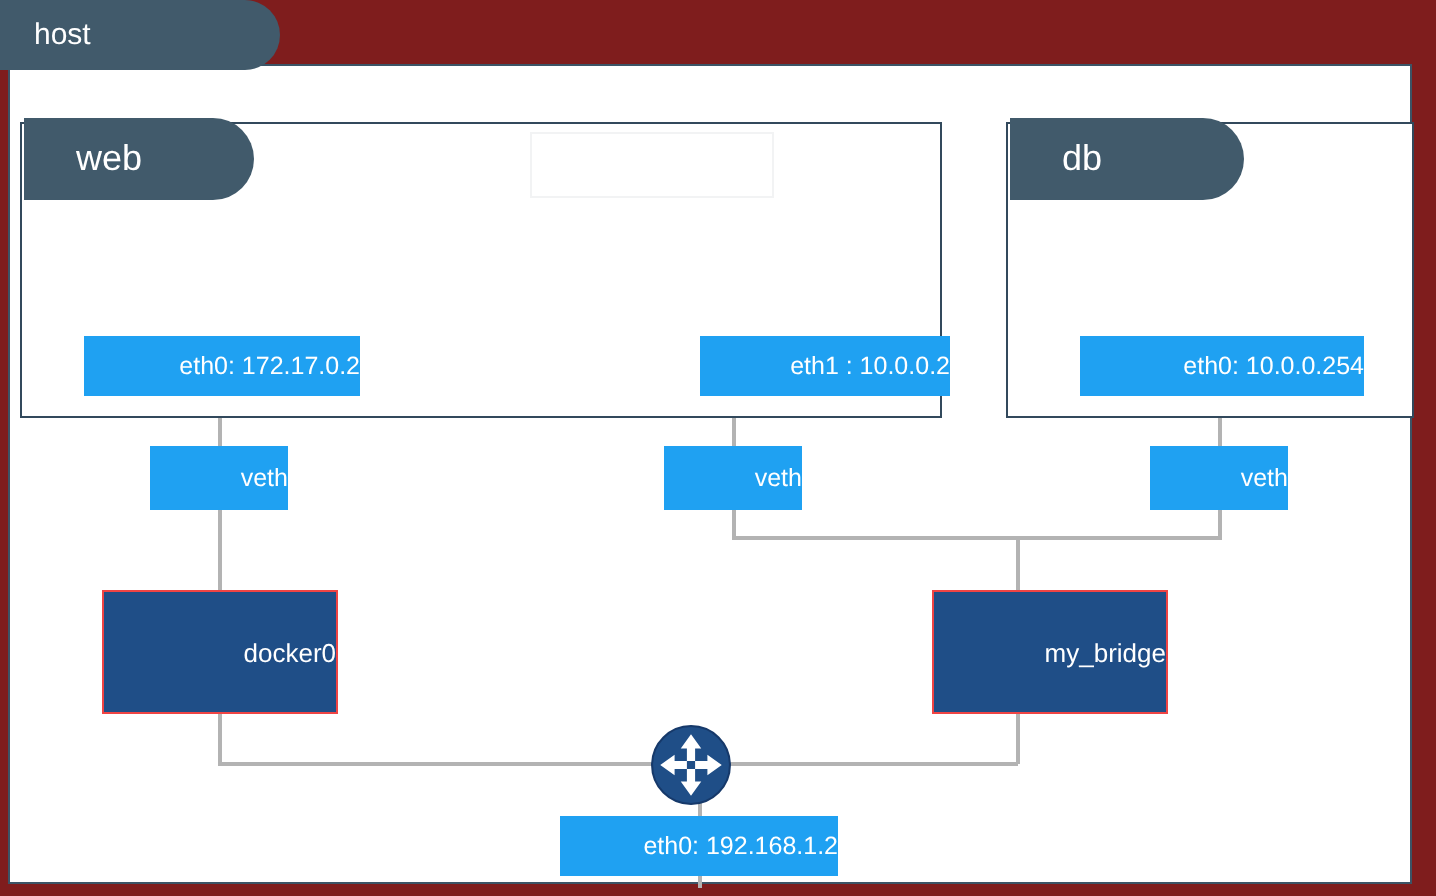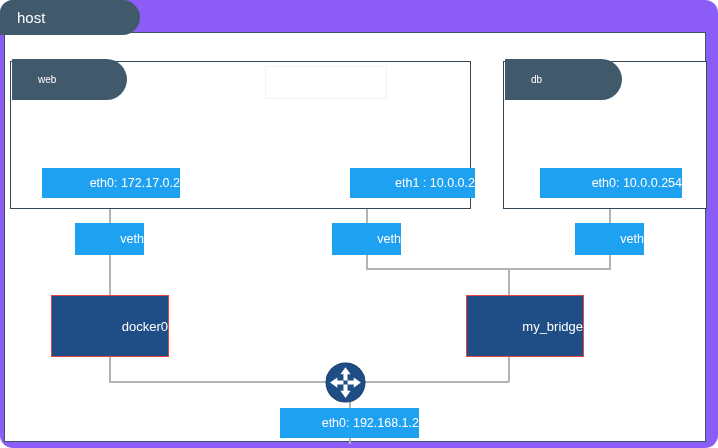--- a/index.html
+++ b/index.html
@@ -7,23 +7,22 @@
     padding: 0;
     background: #ffffff;
   }
   body {
     font-family: "Liberation Sans", sans-serif;
   }
   #canvas {
     position: relative;
     width: 718px;
     height: 448px;
-    background: #8b5cf6;
+    background: #7f1d1d;
     overflow: hidden;
-    border-radius: 13px;
   }
 
   
   .host-box {
     position: absolute;
     left: 4px;
     top: 32px;
     width: 702px;
     height: 410px;
     border: 1.5px solid #3c5466;
@@ -45,21 +44,21 @@
     left: 0px;
     top: 0px;
     width: 140px;
     height: 35px;
     padding-left: 17px;
     font-size: 15px;
   }
   .tab-sub {
     height: 41px;
     padding-left: 26px;
-    font-size: 10px;
+    font-size: 18px;
     border-top-right-radius: 26px;
     border-bottom-right-radius: 26px;
   }
   .tab-web { left: 12px; top: 59px; width: 115px; }
   .tab-db  { left: 505px; top: 59px; width: 117px; }
 
   
   .ns-box {
     position: absolute;
     border: 1.5px solid #32495c;

